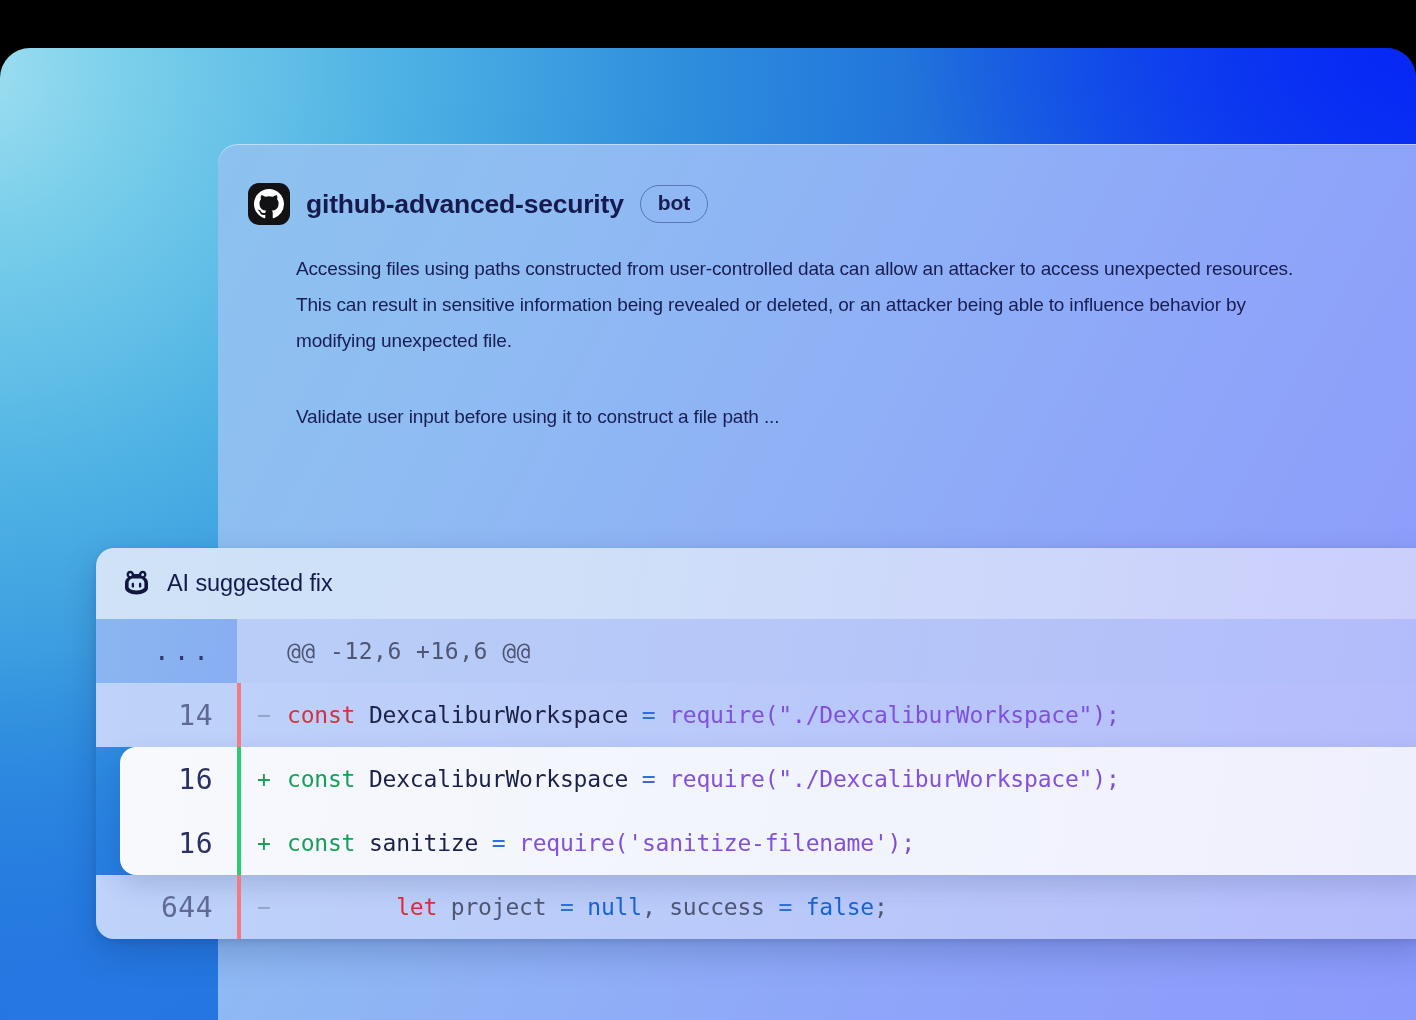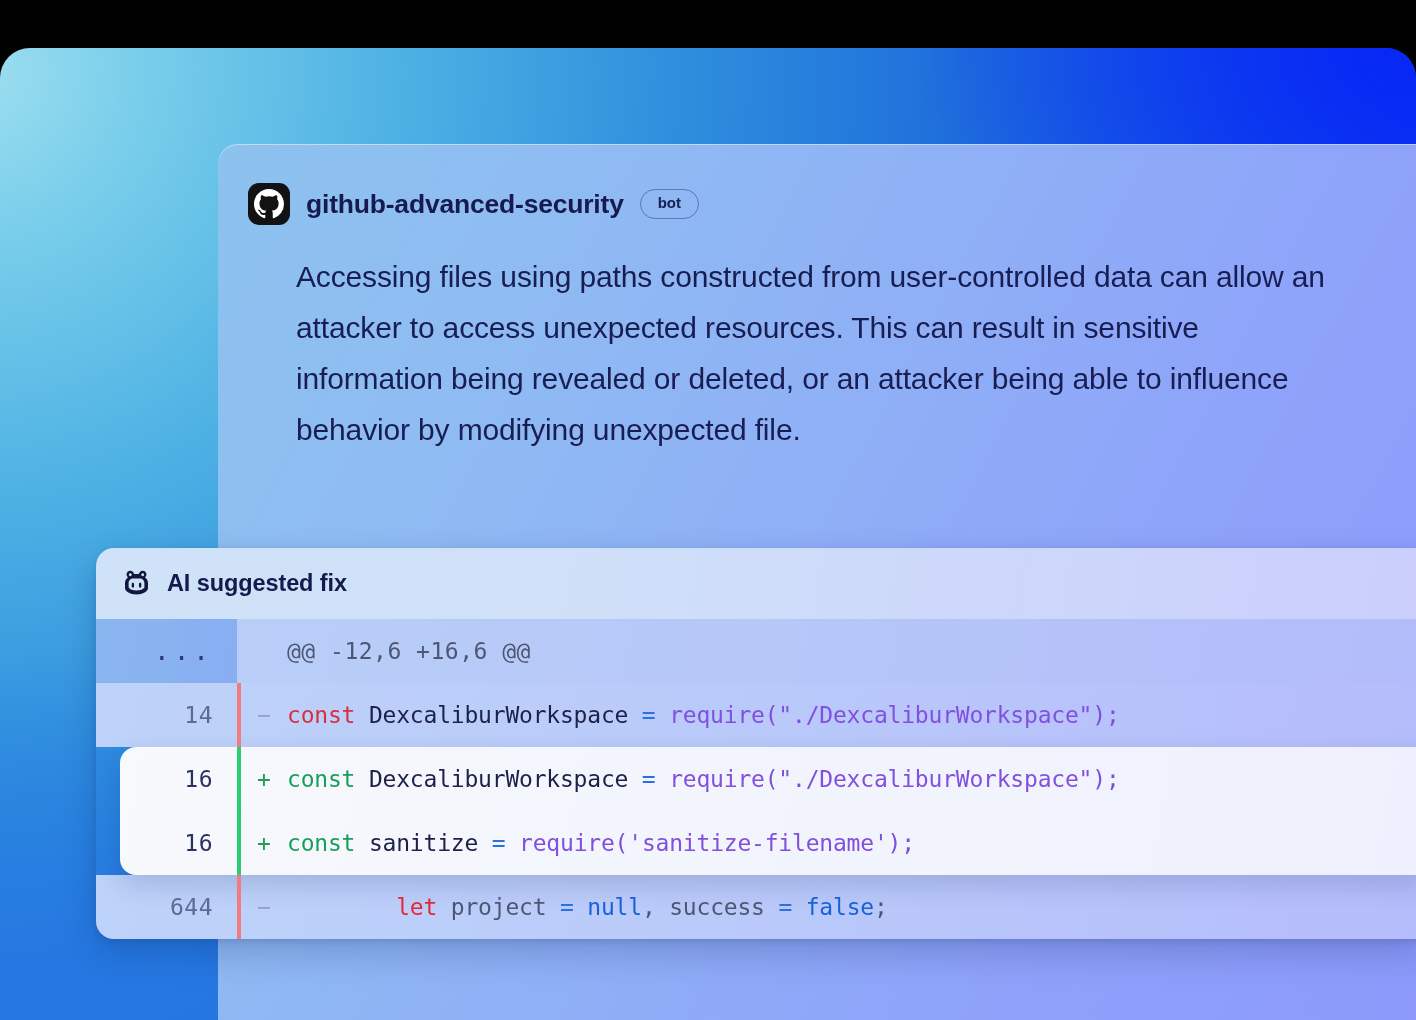--- a/index.html
+++ b/index.html
@@ -69,33 +69,33 @@
     font-weight: 700;
     letter-spacing: -0.2px;
     color: #161a4e;
     white-space: nowrap;
   }
 
   .bot-pill {
     border: 1.6px solid rgba(32,40,110,0.45);
     border-radius: 999px;
     padding: 4px 17px 5px;
-    font-size: 15px;
+    font-size: 21px;
     font-weight: 600;
     color: #181d52;
     line-height: 1.25;
   }
 
   .comment-body {
     padding: 26px 0 0 78px;
     max-width: 1110px;
   }
   .comment-body p {
-    font-size: 30px;
-    line-height: 51px;
+    font-size: 19px;
+    line-height: 36px;
     color: #181d52;
     letter-spacing: -0.15px;
   }
   .comment-body p + p { margin-top: 40px; }
 
   
   .fix-card {
     position: absolute;
     left: 96px;
     top: 500px;
@@ -110,21 +110,21 @@
     display: flex;
     align-items: center;
     gap: 15px;
     height: 71px;
     padding-left: 25px;
     background: linear-gradient(100deg, #cfe2f7 0%, #cfe0f8 35%, #cdd6fb 72%, #cbcefb 100%);
   }
   .copilot-icon { width: 31px; height: 31px; display: block; flex: 0 0 auto; }
   .fix-title {
     font-size: 23.5px;
-    font-weight: 700;
+    font-weight: 400;
     color: #151a4d;
     letter-spacing: -0.1px;
   }
 
   
   .diff {
     position: relative;
     font-family: "DejaVu Sans Mono", "Liberation Mono", monospace;
     font-size: 23px;
   }
@@ -134,21 +134,21 @@
     align-items: center;
     height: 64px;
     position: relative;
   }
 
   .ln {
     flex: 0 0 141px;
     text-align: right;
     padding-right: 24px;
     color: #5f6a94;
-    font-size: 23px;
+    font-size: 28px;
     letter-spacing: 0.5px;
     position: relative;
     z-index: 2;
   }
 
   .marker {
     flex: 0 0 4px;
     align-self: stretch;
     position: relative;
     z-index: 2;
@@ -229,20 +229,21 @@
         <svg viewBox="0 0 16 16" aria-hidden="true">
           <path fill="#ffffff" d="M8 0C3.58 0 0 3.58 0 8c0 3.54 2.29 6.53 5.47 7.59.4.07.55-.17.55-.38 0-.19-.01-.82-.01-1.49-2.01.37-2.53-.49-2.69-.94-.09-.23-.48-.94-.82-1.13-.28-.15-.68-.52-.01-.53.63-.01 1.08.58 1.23.82.72 1.21 1.87.87 2.33.66.07-.52.28-.87.51-1.07-1.78-.2-3.64-.89-3.64-3.95 0-.87.31-1.59.82-2.15-.08-.2-.36-1.02.08-2.12 0 0 .67-.21 2.2.82.64-.18 1.32-.27 2-.27.68 0 1.36.09 2 .27 1.53-1.04 2.2-.82 2.2-.82.44 1.1.16 1.92.08 2.12.51.56.82 1.27.82 2.15 0 3.07-1.87 3.75-3.65 3.95.29.25.54.73.54 1.48 0 1.07-.01 1.93-.01 2.2 0 .21.15.46.55.38A8.01 8.01 0 0 0 16 8c0-4.42-3.58-8-8-8Z"></path>
         </svg>
       </span>
       <span class="gh-name">github-advanced-security</span>
       <span class="bot-pill">bot</span>
     </div>
 
     <div class="comment-body">
       <p>Accessing files using paths constructed from user-controlled data can allow an attacker to access unexpected resources. This can result in sensitive information being revealed or deleted, or an attacker being able to influence behavior by modifying unexpected file.</p>
+      <p>Validate user input before using it to construct a file path ...</p>
     </div>
 
   </div>
 
   <div class="fix-card">
 
     <div class="fix-header">
       <svg class="copilot-icon" viewBox="0 0 24 24">
         <path fill="#12173f" d="M7.2 2.2c-1.6 0-2.9 1.3-2.9 2.9 0 .9.4 1.7 1.1 2.2-1.4.9-2.3 2.5-2.3 4.3v3.9C3.1 18.2 7.1 20.5 12 20.5s8.9-2.3 8.9-5v-3.9c0-1.8-.9-3.4-2.3-4.3.7-.5 1.1-1.3 1.1-2.2 0-1.6-1.3-2.9-2.9-2.9-1.5 0-2.7 1.1-2.9 2.5h-3.8C9.9 3.3 8.7 2.2 7.2 2.2Zm0 1.9c.6 0 1.1.5 1.1 1.1S7.8 6.3 7.2 6.3 6.1 5.8 6.1 5.2s.5-1.1 1.1-1.1Zm9.6 0c.6 0 1.1.5 1.1 1.1s-.5 1.1-1.1 1.1-1.1-.5-1.1-1.1.5-1.1 1.1-1.1ZM9.4 8.2h5.2c1.9 0 3.5 1.6 3.5 3.5v3.4c-.9 1.3-3.3 2.4-6.1 2.4s-5.2-1.1-6.1-2.4v-3.4c0-1.9 1.6-3.5 3.5-3.5Zm-.2 3.3c-.5 0-.9.4-.9.9v1.9c0 .5.4.9.9.9s.9-.4.9-.9v-1.9c0-.5-.4-.9-.9-.9Zm5.6 0c-.5 0-.9.4-.9.9v1.9c0 .5.4.9.9.9s.9-.4.9-.9v-1.9c0-.5-.4-.9-.9-.9Z"></path>
       </svg>

